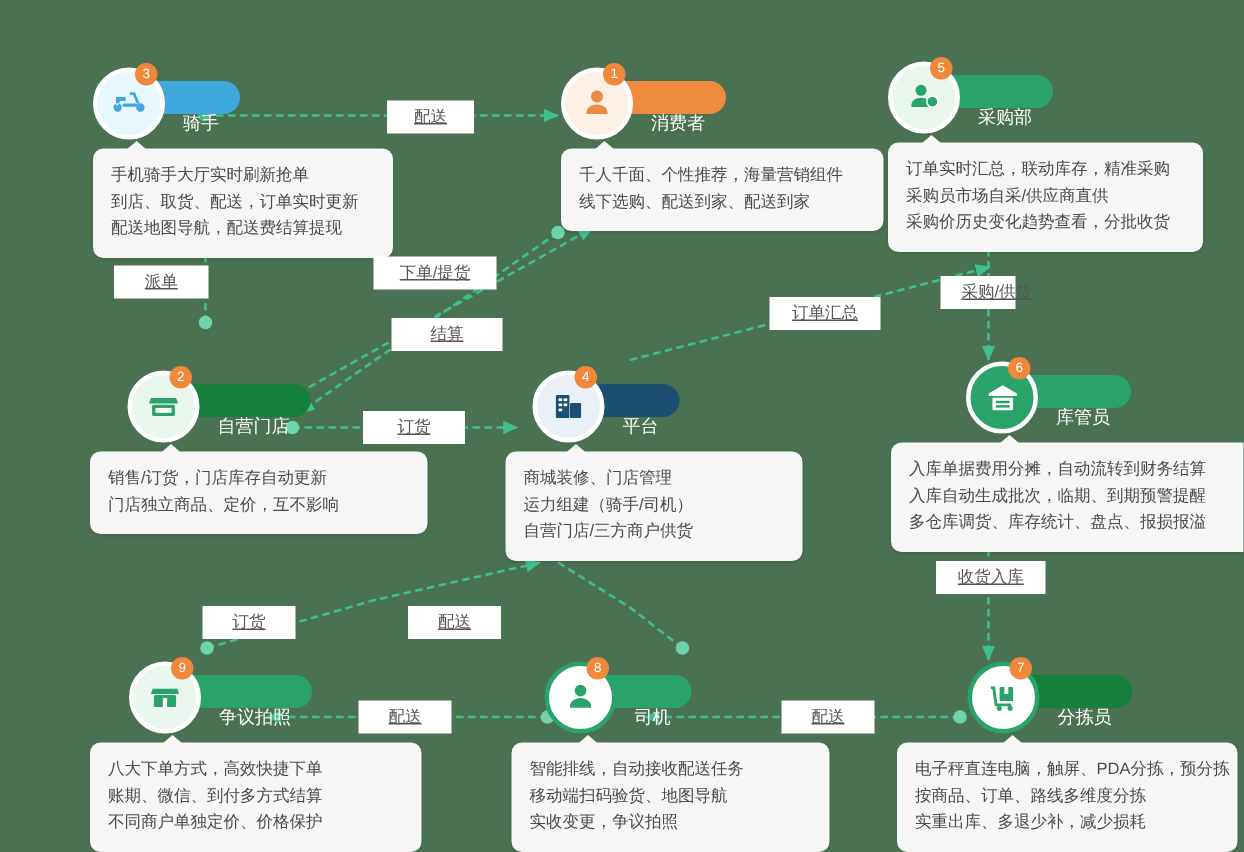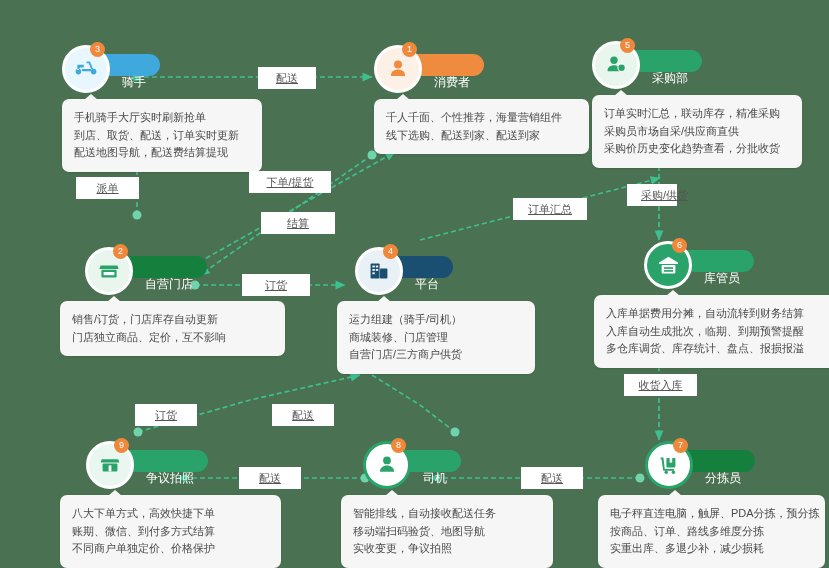--- a/index.html
+++ b/index.html
@@ -204,22 +204,22 @@
             <rect x="8.8" y="6.6" width="2.4" height="1.8" fill="#fff"></rect>
             <rect x="5.4" y="10" width="2.4" height="1.8" fill="#fff"></rect>
             <rect x="8.8" y="10" width="2.4" height="1.8" fill="#fff"></rect>
             <rect x="5.4" y="13.4" width="2.4" height="1.8" fill="#fff"></rect>
           </svg>
       </div>
       <div class="badge" style="background:#f0883c;">4</div>
     </div>
     <div class="card" style="margin-left:-18px;">
       <div class="tip" style="left:40px;"></div>
+      <p>商城装修、门店管理</p>
       <p>运力组建（骑手/司机）</p>
-      <p>商城装修、门店管理</p>
       <p>自营门店/三方商户供货</p>
     </div>
   </div>
 
   <div class="node" style="left:644px; top:241px; width:230px;">
     <div class="node-head">
       <div class="pill" style="background:#2aa36b;">库管员</div>
       <div class="circle" style="background:#2aa36b;">
         <svg width="25" height="25" viewBox="0 0 24 24" fill="#ffffff">
             <path d="M12 3.6 21 9v1.6H3V9z"></path>

